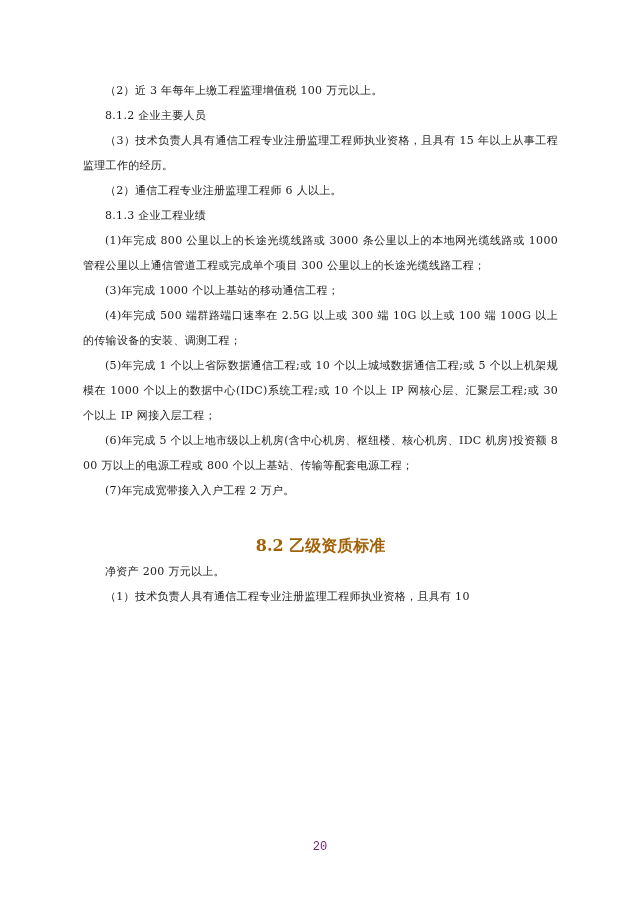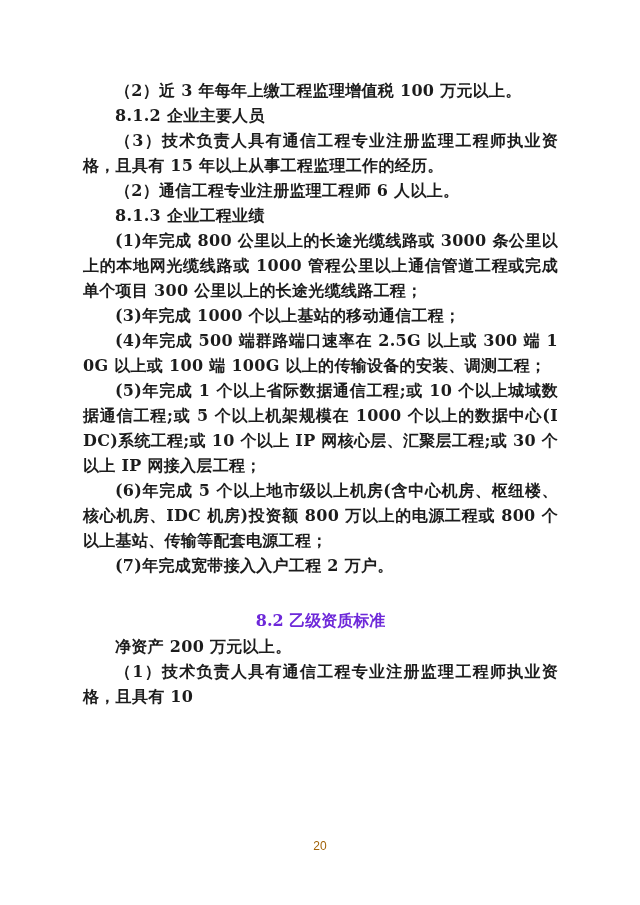--- a/index.html
+++ b/index.html
@@ -22,49 +22,48 @@
   .content {
     position: absolute;
     left: 83px;
     top: 78px;
     width: 475px;
     color: #1c1c1c;
   }
   p.para {
     margin: 0;
     padding: 0;
-    font-size: 16px;
+    font-size: 11px;
     line-height: 25px;
     text-indent: 2em;
     text-align: justify;
     letter-spacing: 0.3px;
     word-break: break-all;
-    font-weight: bold;
   }
   h2.section-heading {
     margin: 30px 0 0 0;
     padding: 0;
     font-size: 16px;
     line-height: 26px;
     font-weight: bold;
     text-align: center;
     text-indent: 0;
-    color: #6d28d9;
+    color: #a16207;
   }
   .footer {
     position: absolute;
     left: 0;
     top: 835px;
     width: 640px;
     text-align: center;
   }
   .page-number {
-    font-family: Liberation Sans, sans-serif;
+    font-family: Liberation Mono, monospace;
     font-size: 12px;
-    color: #a16207;
+    color: #701a75;
   }
 </style>
 </head>
 <body>
 
 <div class="page">
   <div class="content">
     <p class="para">（2）近 3 年每年上缴工程监理增值税 100 万元以上。</p>
     <p class="para">8.1.2 企业主要人员</p>
     <p class="para">（3）技术负责人具有通信工程专业注册监理工程师执业资格，且具有 15 年以上从事工程监理工作的经历。</p>

